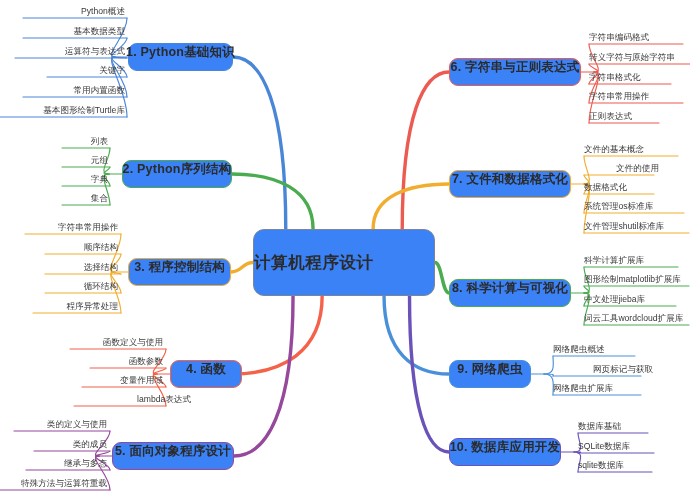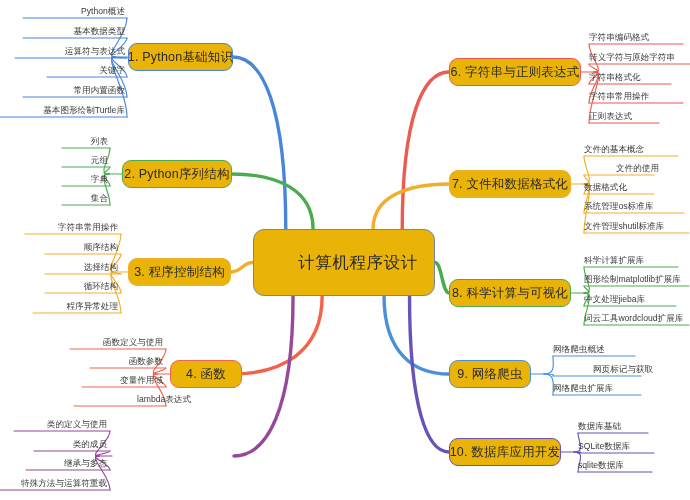--- a/index.html
+++ b/index.html
@@ -21,39 +21,37 @@
     position: absolute;
     left: 0; top: 0;
     width: 690px;
     height: 500px;
   }
   .node {
     position: absolute;
     box-sizing: border-box;
     border: 1.6px solid #888;
     border-radius: 9px;
-    background: #eab308;
+    background: #3b82f6;
     display: flex;
-    align-items: center;
     justify-content: center;
     font-size: 12.5px;
-    font-weight: normal;
+    font-weight: bold;
     color: #2b2b2b;
     letter-spacing: .2px;
     white-space: nowrap;
     z-index: 5;
   }
   .node.center {
     border: 1.8px solid #7a8599;
     border-radius: 11px;
     flex-direction: column;
     line-height: 1.42;
     font-size: 16.5px;
     letter-spacing: .6px;
-    padding-left: 28px;
   }
   .node.center .cline { display: block; }
   .leaf {
     position: absolute;
     font-size: 8.6px;
     color: #3a3a3a;
     white-space: nowrap;
     line-height: 1;
     z-index: 4;
   }
@@ -199,20 +197,23 @@
     <div class="leaf left-side" style="top: 263px; left: 0px; width: 118px;">选择结构</div>
     <div class="leaf left-side" style="top: 282px; left: 0px; width: 118px;">循环结构</div>
     <div class="leaf left-side" style="top: 302px; left: 0px; width: 118px;">程序异常处理</div>
     <div class="node" style="left: 170px; top: 360px; width: 72px; height: 28px; border-color: rgb(244, 98, 74);">
       <span>4. 函数</span>
     </div>
     <div class="leaf left-side" style="top: 338px; left: 0px; width: 163px;">函数定义与使用</div>
     <div class="leaf left-side" style="top: 357px; left: 0px; width: 163px;">函数参数</div>
     <div class="leaf left-side" style="top: 376px; left: 0px; width: 163px;">变量作用域</div>
     <div class="leaf left-side" style="top: 395px; left: 0px; width: 163px; padding-left: 28px;">lambda表达式</div>
+    <div class="node" style="left: 112px; top: 442px; width: 122px; height: 28px; border-color: rgb(150, 72, 155);">
+      <span>5. 面向对象程序设计</span>
+    </div>
     <div class="leaf left-side" style="top: 420px; left: 0px; width: 107px;">类的定义与使用</div>
     <div class="leaf left-side" style="top: 440px; left: 0px; width: 107px;">类的成员</div>
     <div class="leaf left-side" style="top: 459px; left: 0px; width: 107px;">继承与多态</div>
     <div class="leaf left-side" style="top: 479px; left: 0px; width: 107px;">特殊方法与运算符重载</div>
     <div class="node" style="left: 449px; top: 58px; width: 132px; height: 28px; border-color: rgb(236, 91, 81);">
       <span>6. 字符串与正则表达式</span>
     </div>
     <div class="leaf right-side" style="top: 33px; left: 589px;">字符串编码格式</div>
     <div class="leaf right-side" style="top: 53px; left: 589px;">转义字符与原始字符串</div>
     <div class="leaf right-side" style="top: 73px; left: 589px;">字符串格式化</div>

